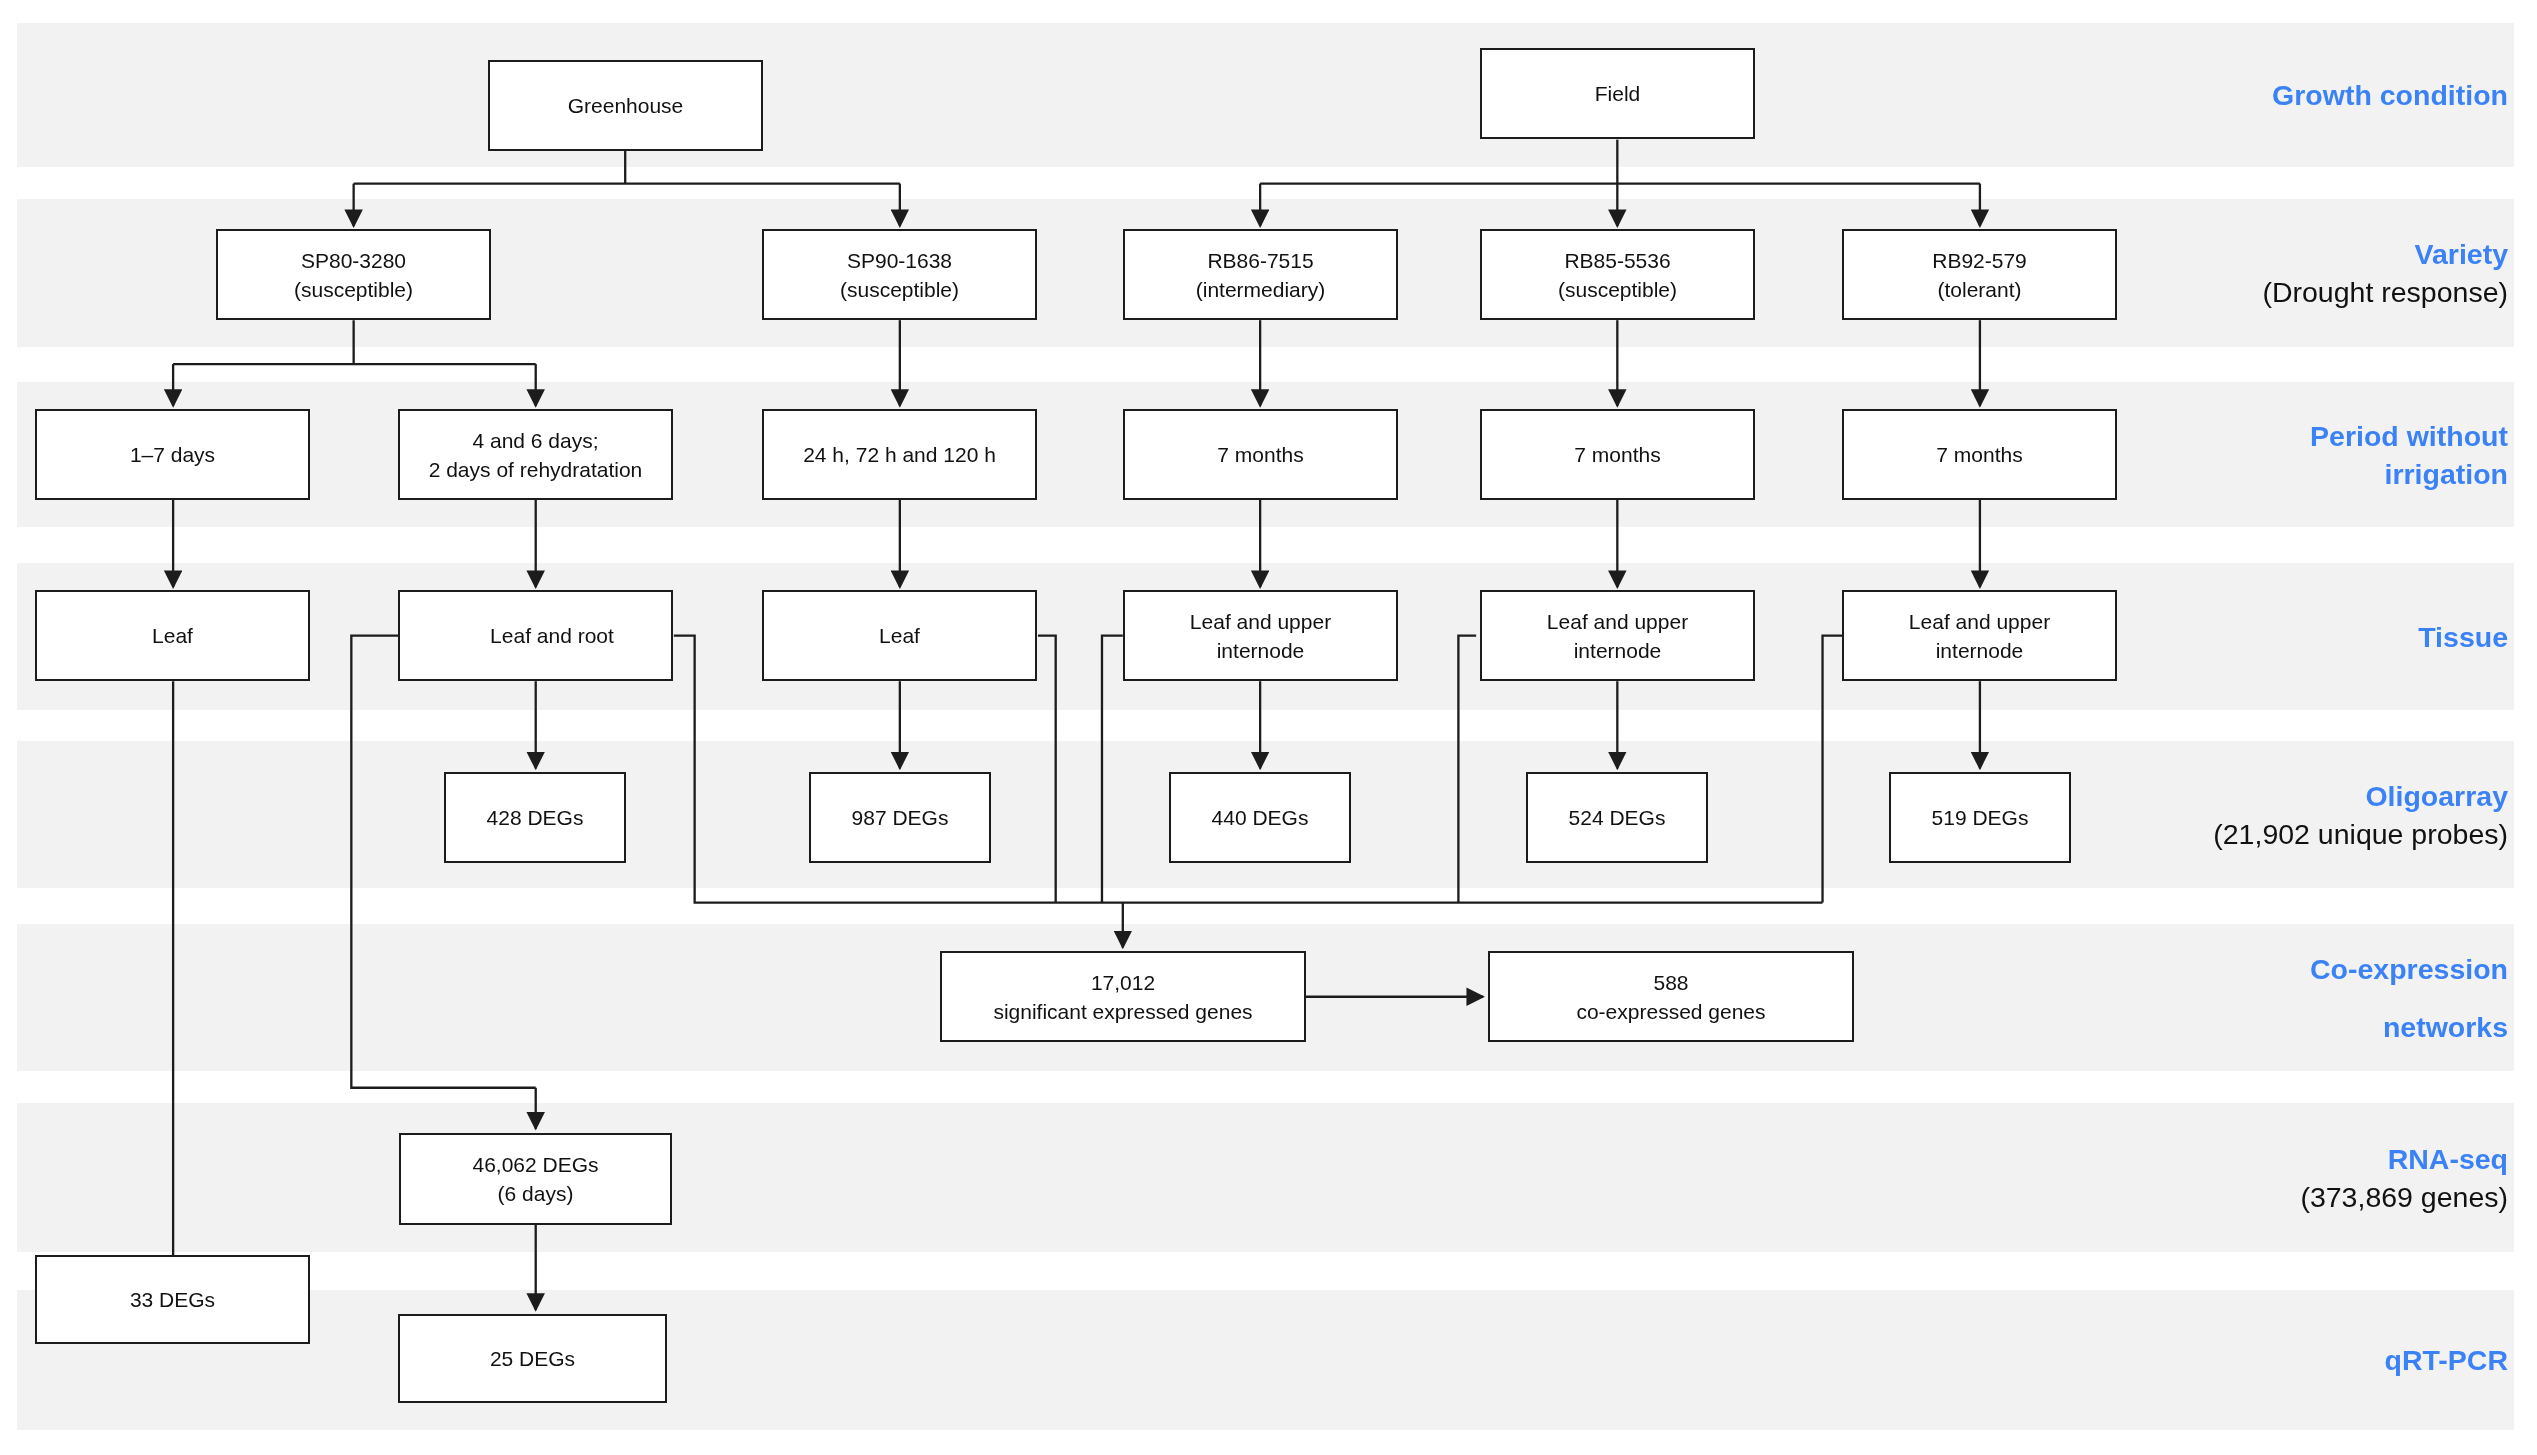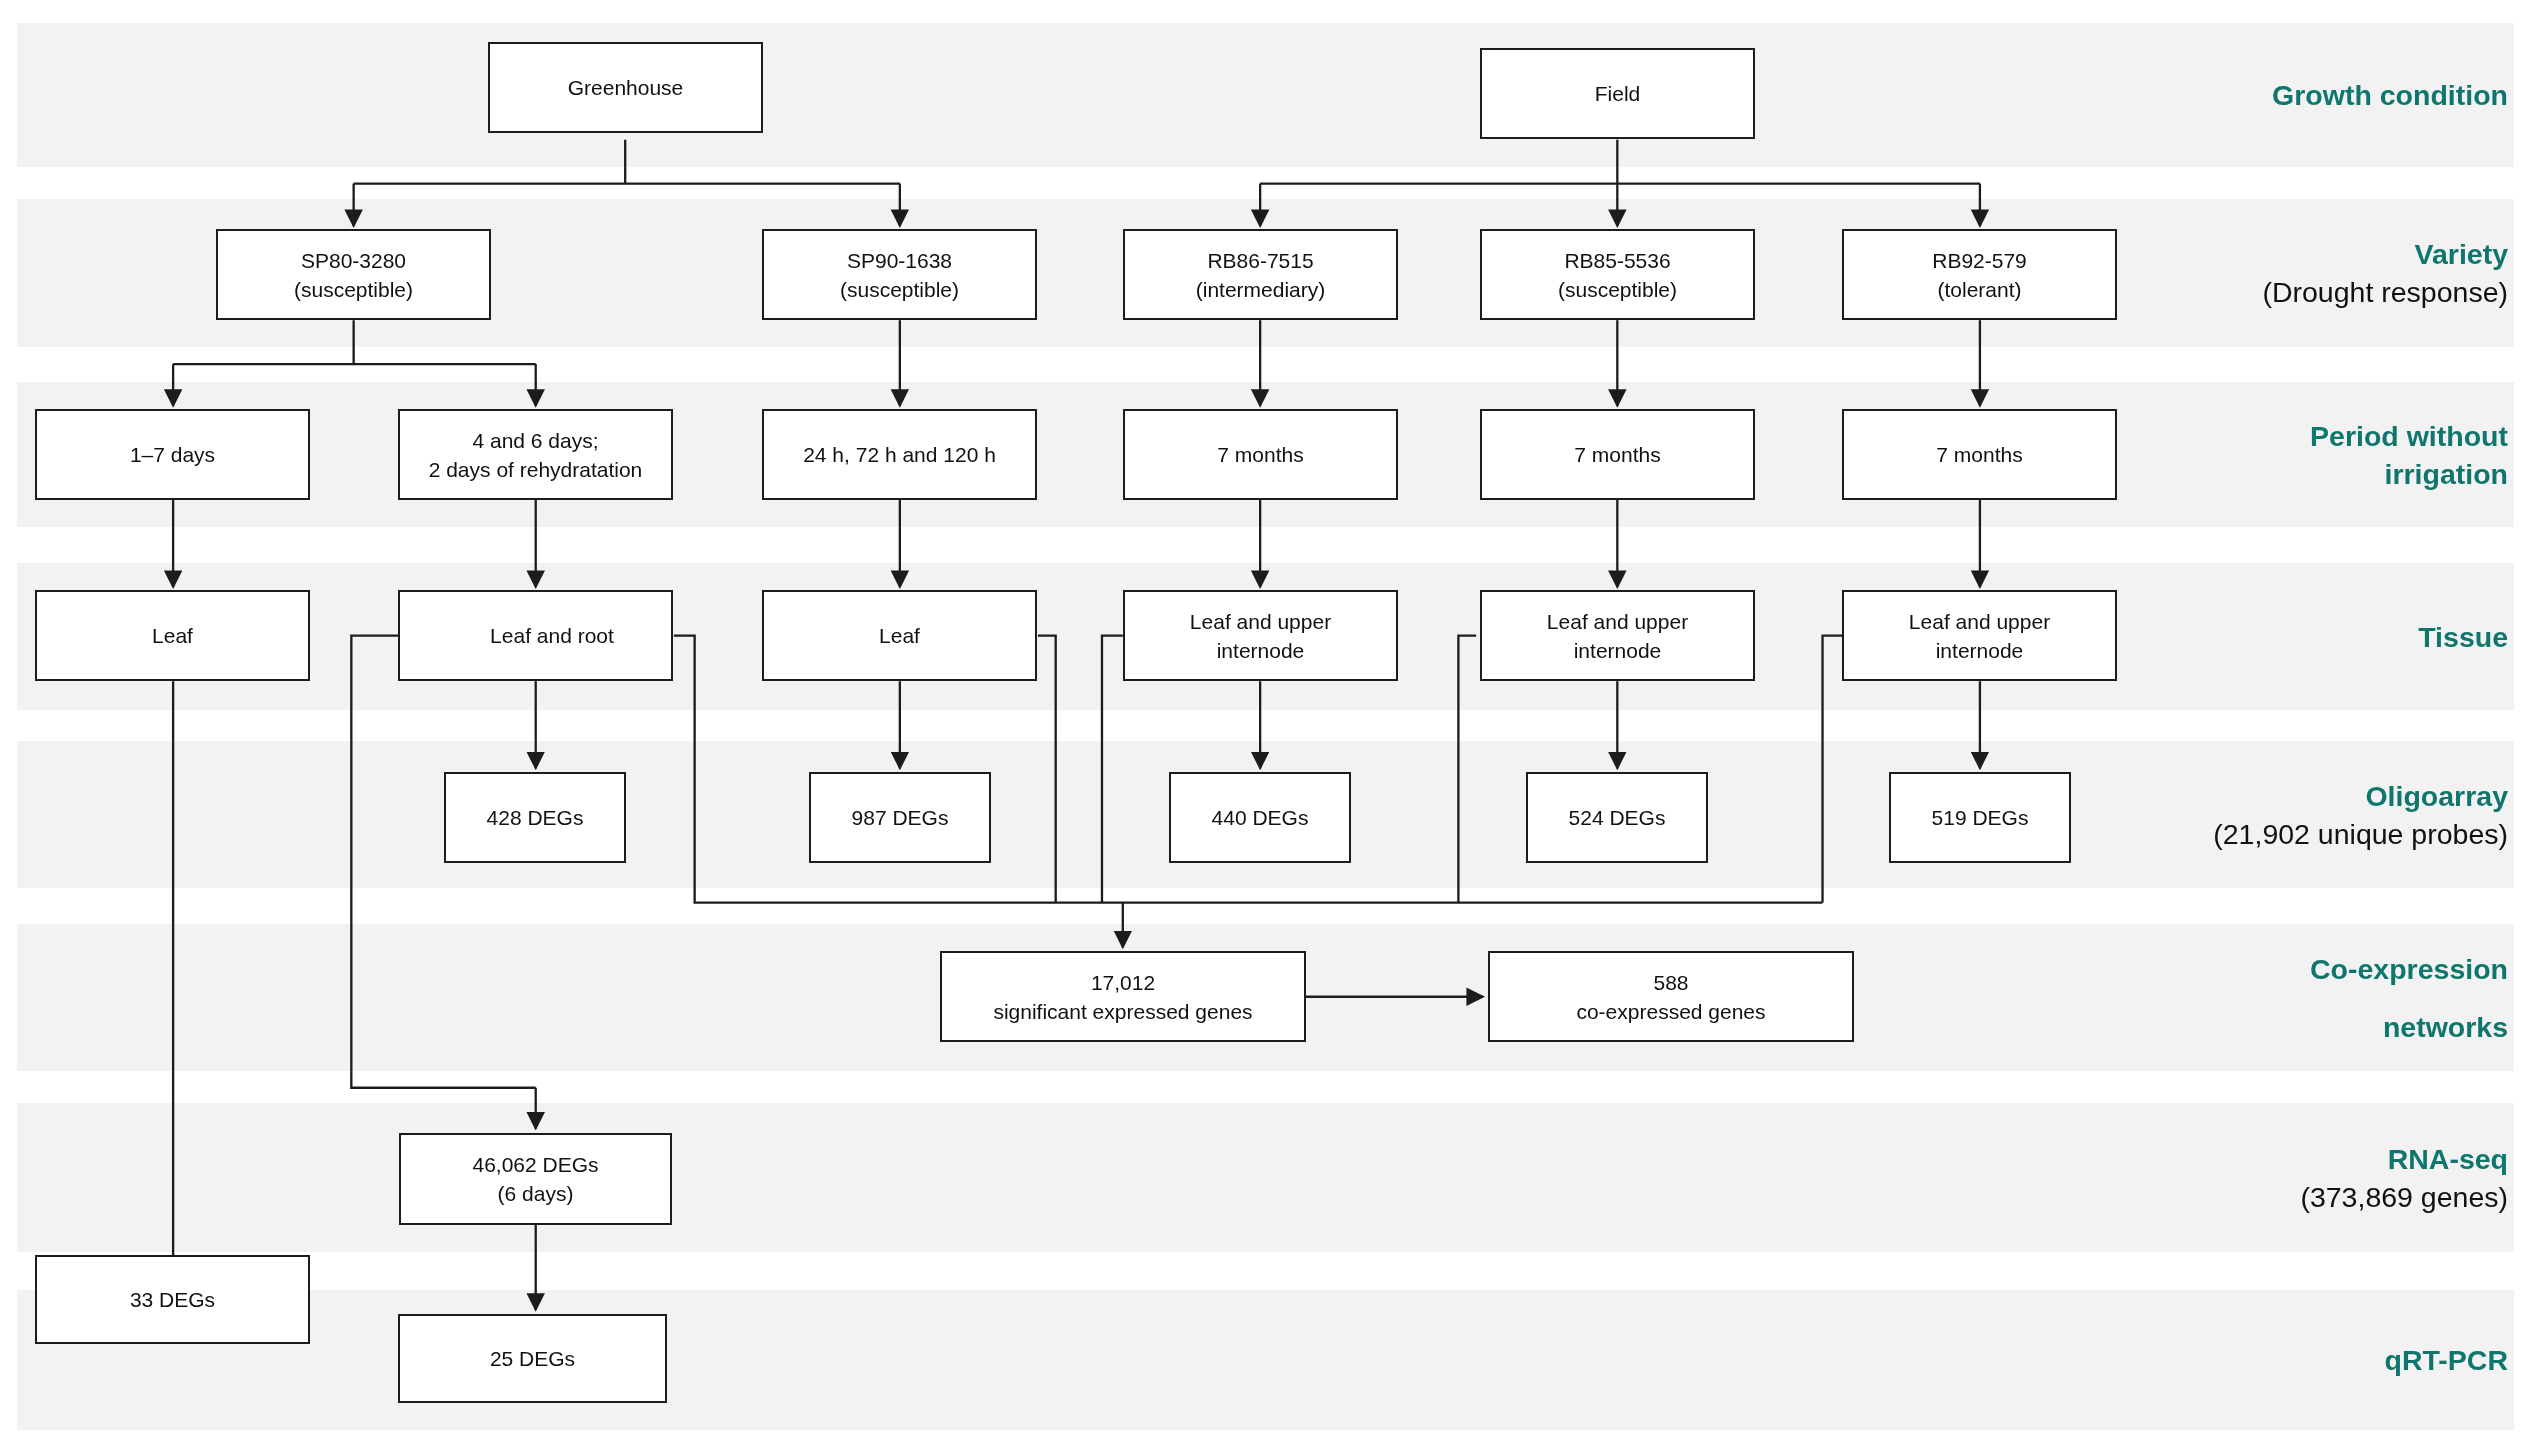--- a/index.html
+++ b/index.html
@@ -30,21 +30,21 @@
     font-size:21px;line-height:29px;
     white-space:pre-line;
     color:#111;
   }
   .rowlabel{
     position:absolute;right:30px;
     display:flex;flex-direction:column;justify-content:center;align-items:flex-end;
     text-align:right;
   }
   .rowlabel .lbl{
-    font-weight:bold;font-size:28.5px;line-height:38px;color:#0f766e;
+    font-weight:bold;font-size:28.5px;line-height:38px;color:#3b82f6;
   }
   .rowlabel .sub{
     font-weight:normal;font-size:28.5px;line-height:38px;color:#111;
   }
 </style>
 </head>
 <body>
 
 <div id="stage">
 
@@ -103,21 +103,21 @@
 
       <path d="M1692 1292 H1922" marker-end="url(#arr)"></path>
 
       <path d="M518 824 H455 V1410 H694"></path>
       <path d="M694 1410 V1463" marker-end="url(#arr)"></path>
 
       <path d="M694 1587 V1698" marker-end="url(#arr)"></path>
     </g>
   </svg>
 
-  <div class="node" style="left:488px;top:42px;width:275px;height:91px;">Greenhouse</div>
+  <div class="node" style="left:488px;top:60px;width:275px;height:91px;">Greenhouse</div>
   <div class="node" style="left:1480px;top:48px;width:275px;height:91px;">Field</div>
 
   <div class="node" style="left:216px;top:229px;width:275px;height:91px;">SP80-3280
 (susceptible)</div>
   <div class="node" style="left:762px;top:229px;width:275px;height:91px;">SP90-1638
 (susceptible)</div>
   <div class="node" style="left:1123px;top:229px;width:275px;height:91px;">RB86-7515
 (intermediary)</div>
   <div class="node" style="left:1480px;top:229px;width:275px;height:91px;">RB85-5536
 (susceptible)</div>

